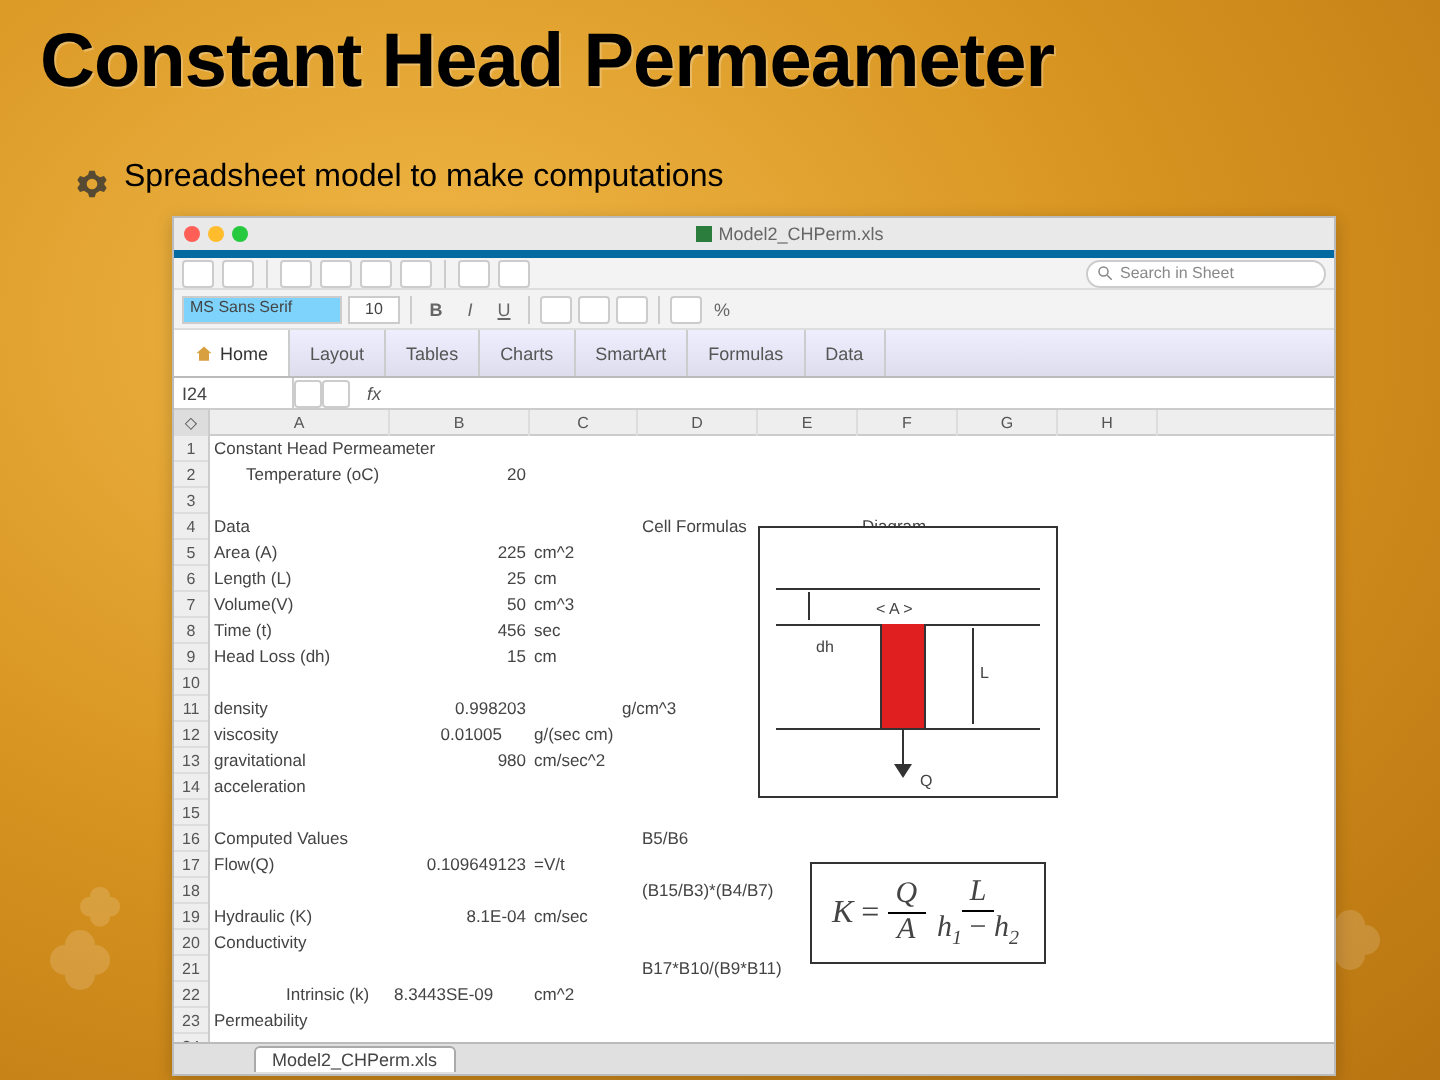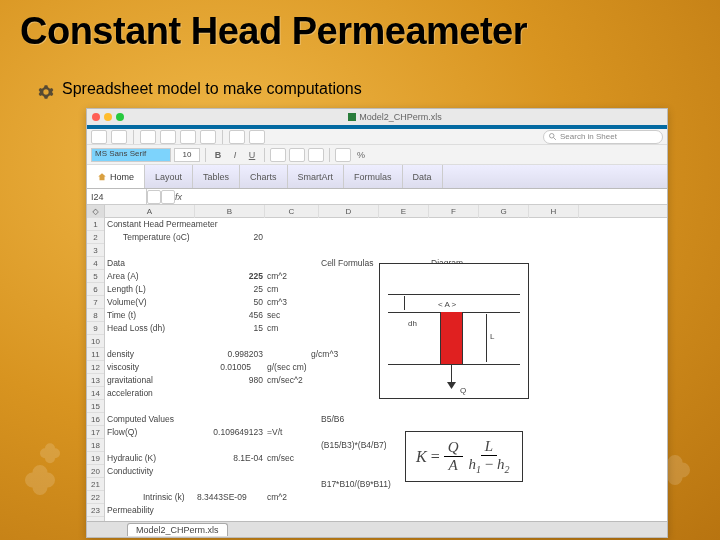--- a/index.html
+++ b/index.html
@@ -23,21 +23,21 @@
   .second-toolbar { height:20px; border-bottom:1px solid #ddd; display:flex; align-items:center; padding:0 4px; gap:3px;}
   .font-sel{height:14px;width:80px;border:1px solid #ccc;background:#7dd3fc;font-size:8px;display:flex;align-items:flex-start;padding:0 3px;}
   .size-sel{height:14px;width:26px;border:1px solid #ccc;background:#fff;font-size:8px;display:flex;align-items:center;justify-content:center;}
   .fbtn{width:14px;height:14px;display:flex;align-items:center;justify-content:center;font-size:9px;color:#666;}
   .ribbon-tabs{height:24px;background:linear-gradient(#eef,#dde);border-bottom:1px solid #bbb;display:flex;align-items:stretch;}
   .rtab{padding:0 10px;display:flex;align-items:center;font-size:9px;color:#555;border-right:1px solid #ccc;}
   .rtab.home{background:#fff;color:#333;gap:3px;}
   .home-icon{width:10px;height:10px;}
   .cellref-row{height:16px;border-bottom:1px solid #ccc;display:flex;align-items:center;background:#fff;}
   .cellref{width:60px;border-right:1px solid #ccc;padding:0 4px;font-size:9px;height:100%;display:flex;align-items:center;}
-  .fx-lbl{width:24px;font-size:9px;font-style:italic;color:#555;}
+  .fx-lbl{width:24px;text-align:center;font-size:9px;font-style:italic;color:#555;}
   .grid-area{display:flex;height:calc(100% - 112px);background:#fff;overflow:hidden;}
   .rowhdrs{width:18px;border-right:1px solid #ccc;background:#eee;}
   .rowhdr{height:13px;font-size:8px;text-align:center;border-bottom:1px solid #ddd;line-height:13px;color:#555;}
   .cols-area{flex:1;position:relative;}
   .colhdrs{height:13px;display:flex;background:#eee;border-bottom:1px solid #ccc;}
   .colhdr{height:13px;font-size:8px;text-align:center;border-right:1px solid #ddd;line-height:13px;color:#555;}
   .colA{width:90px}.colB{width:70px}.colC{width:54px}.colD{width:60px}.colE{width:50px}.colF{width:50px}.colG{width:50px}.colH{width:50px}
   .cells{position:relative;}
   .cell{position:absolute;height:13px;font-size:8.5px;line-height:13px;white-space:nowrap;}
   .ralign{text-align:right;}
@@ -188,21 +188,21 @@
           <div class="colhdr colH">H</div>
         </div>
       <div class="cells">
           <div class="cell" style="left: 2px; top: 0px;">Constant Head Permeameter</div>
           <div class="cell" style="left: 2px; top: 13px; margin-left: 16px;">Temperature (oC)</div>
           <div class="cell ralign" style="width: 66px; left: 92px; top: 13px;">20</div>
           <div class="cell" style="left: 2px; top: 39px;">Data</div>
           <div class="cell" style="left: 216px; top: 39px;">Cell Formulas</div>
           <div class="cell" style="left: 326px; top: 39px;">Diagram</div>
           <div class="cell" style="left: 2px; top: 52px;">Area (A)</div>
-          <div class="cell ralign" style="width: 66px; left: 92px; top: 52px; font-weight: bold;">225</div>
+          <div class="cell ralign" style="width: 66px; left: 92px; top: 52px;">225</div>
           <div class="cell" style="left: 162px; top: 52px;">cm^2</div>
           <div class="cell" style="left: 2px; top: 65px;">Length (L)</div>
           <div class="cell ralign" style="width: 66px; left: 92px; top: 65px;">25</div>
           <div class="cell" style="left: 162px; top: 65px;">cm</div>
           <div class="cell" style="left: 2px; top: 78px;">Volume(V)</div>
           <div class="cell ralign" style="width: 66px; left: 92px; top: 78px;">50</div>
           <div class="cell" style="left: 162px; top: 78px;">cm^3</div>
           <div class="cell" style="left: 2px; top: 91px;">Time (t)</div>
           <div class="cell ralign" style="width: 66px; left: 92px; top: 91px;">456</div>
           <div class="cell" style="left: 162px; top: 91px;">sec</div>

